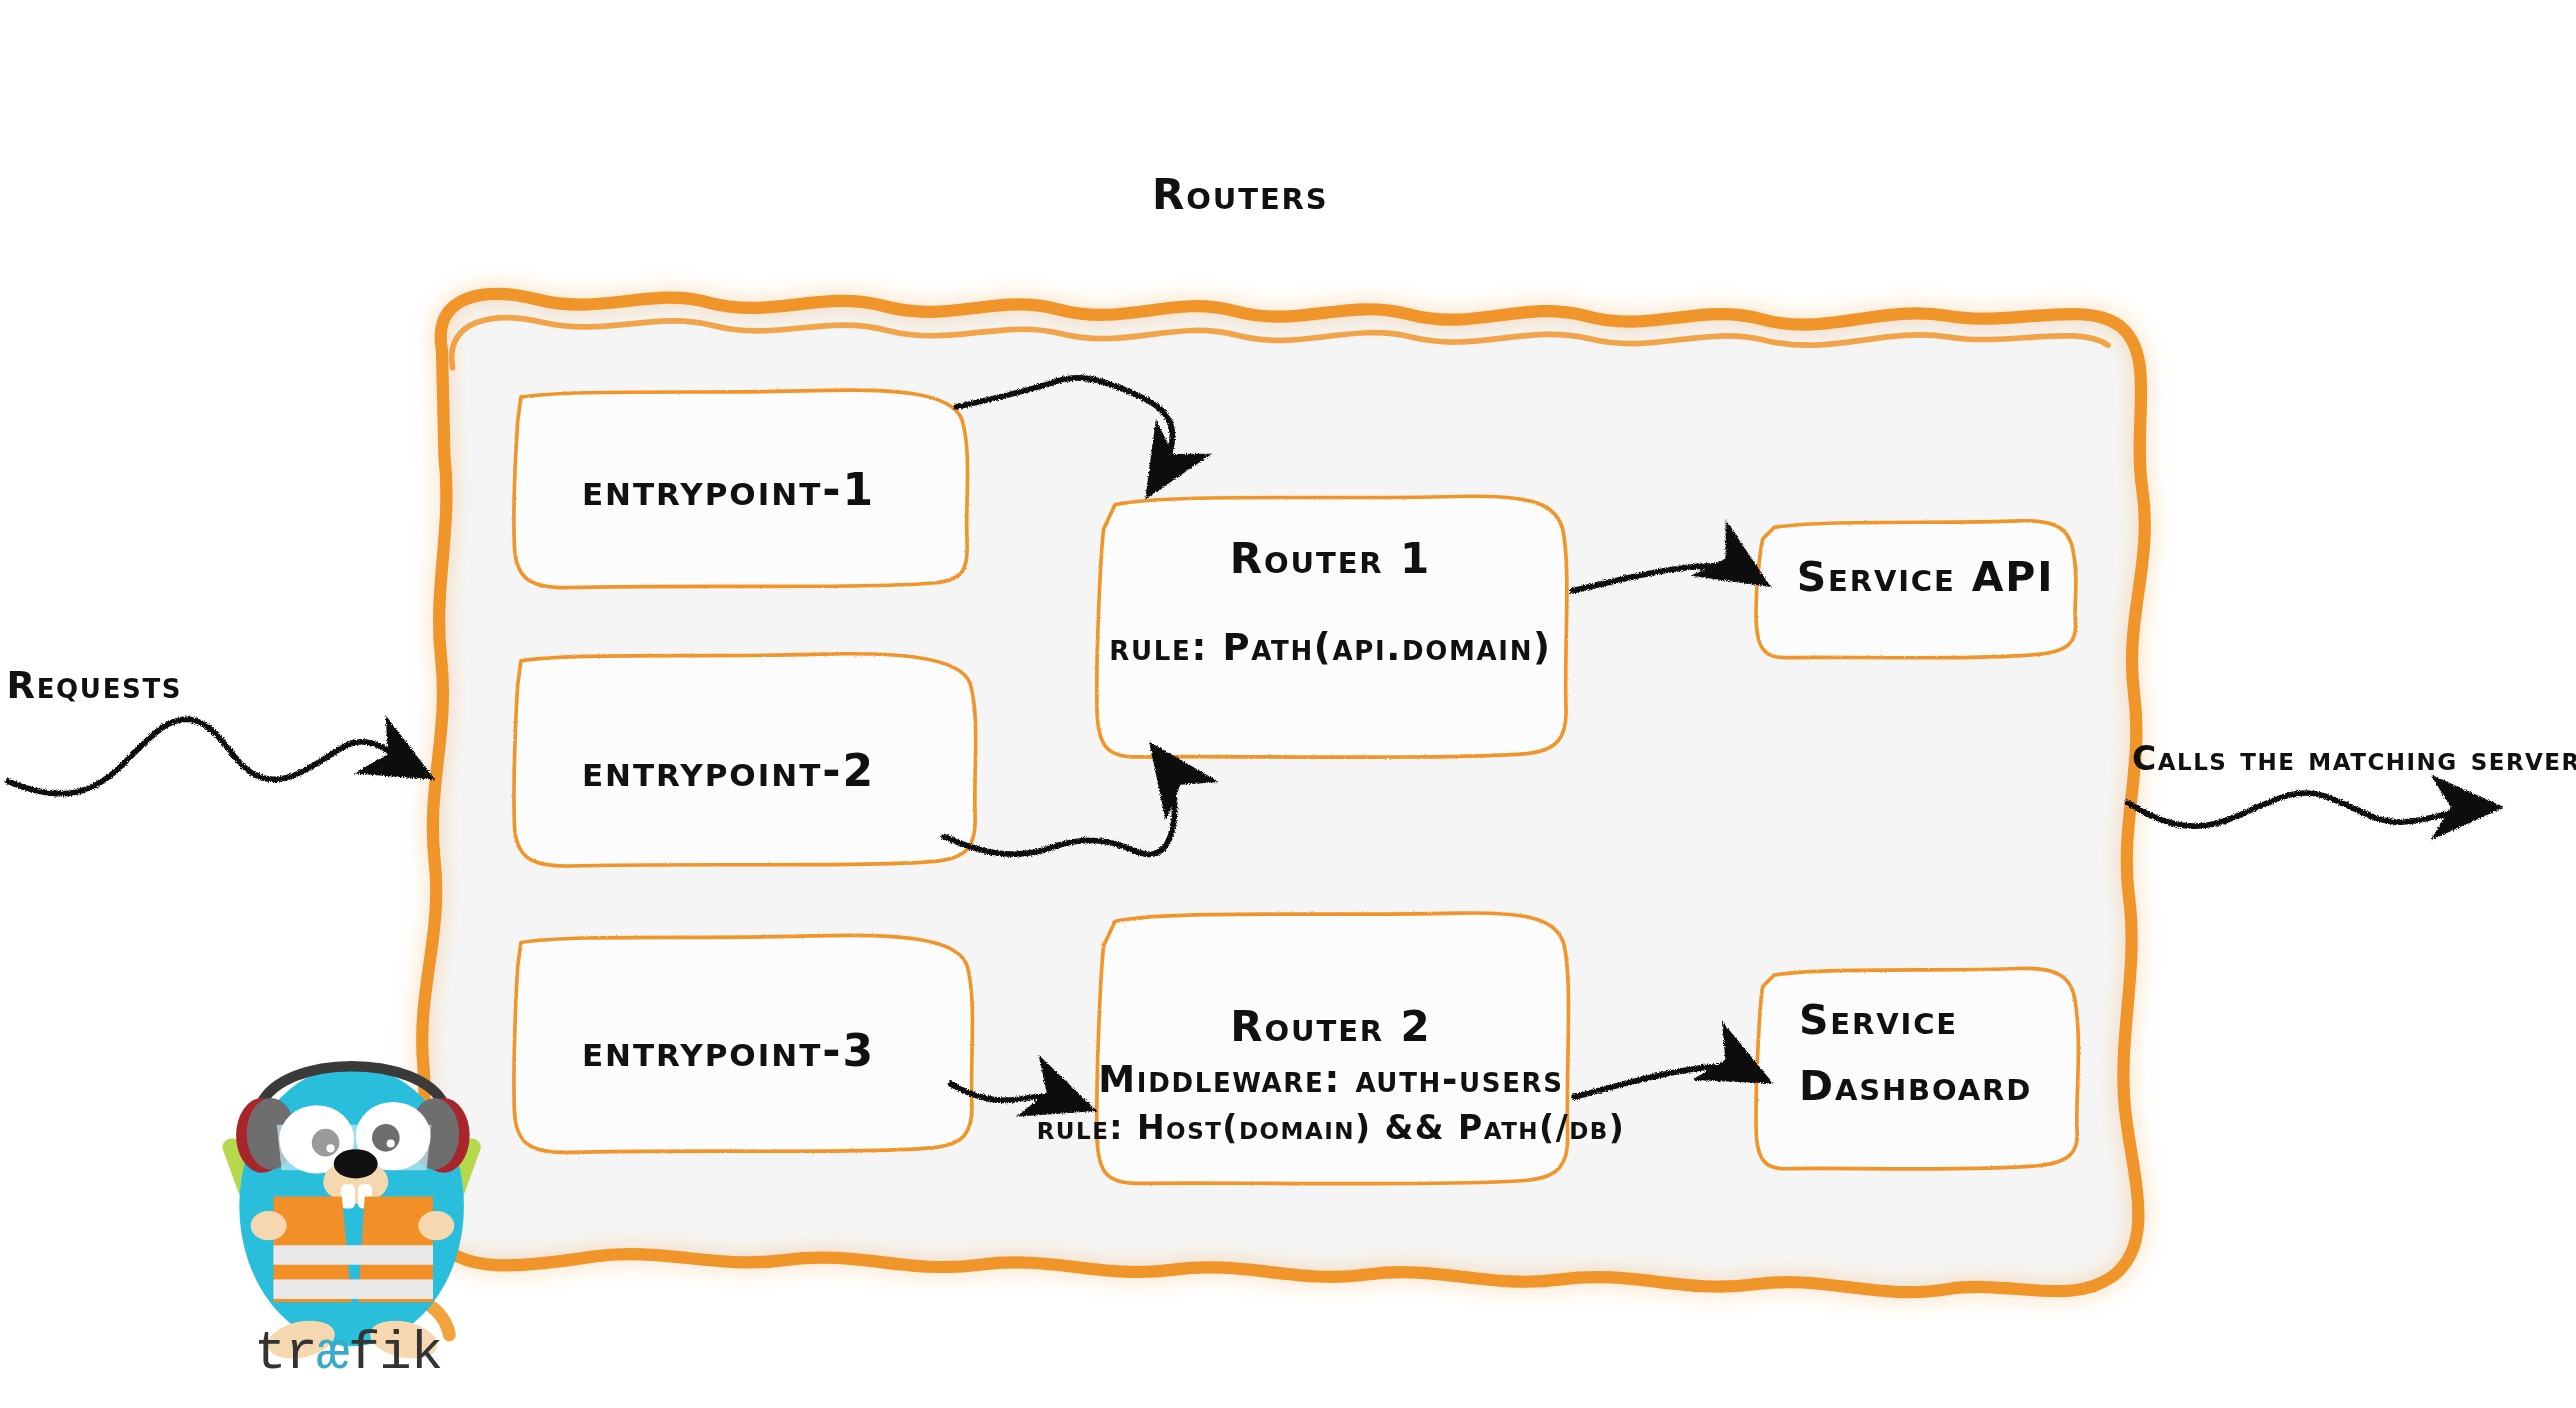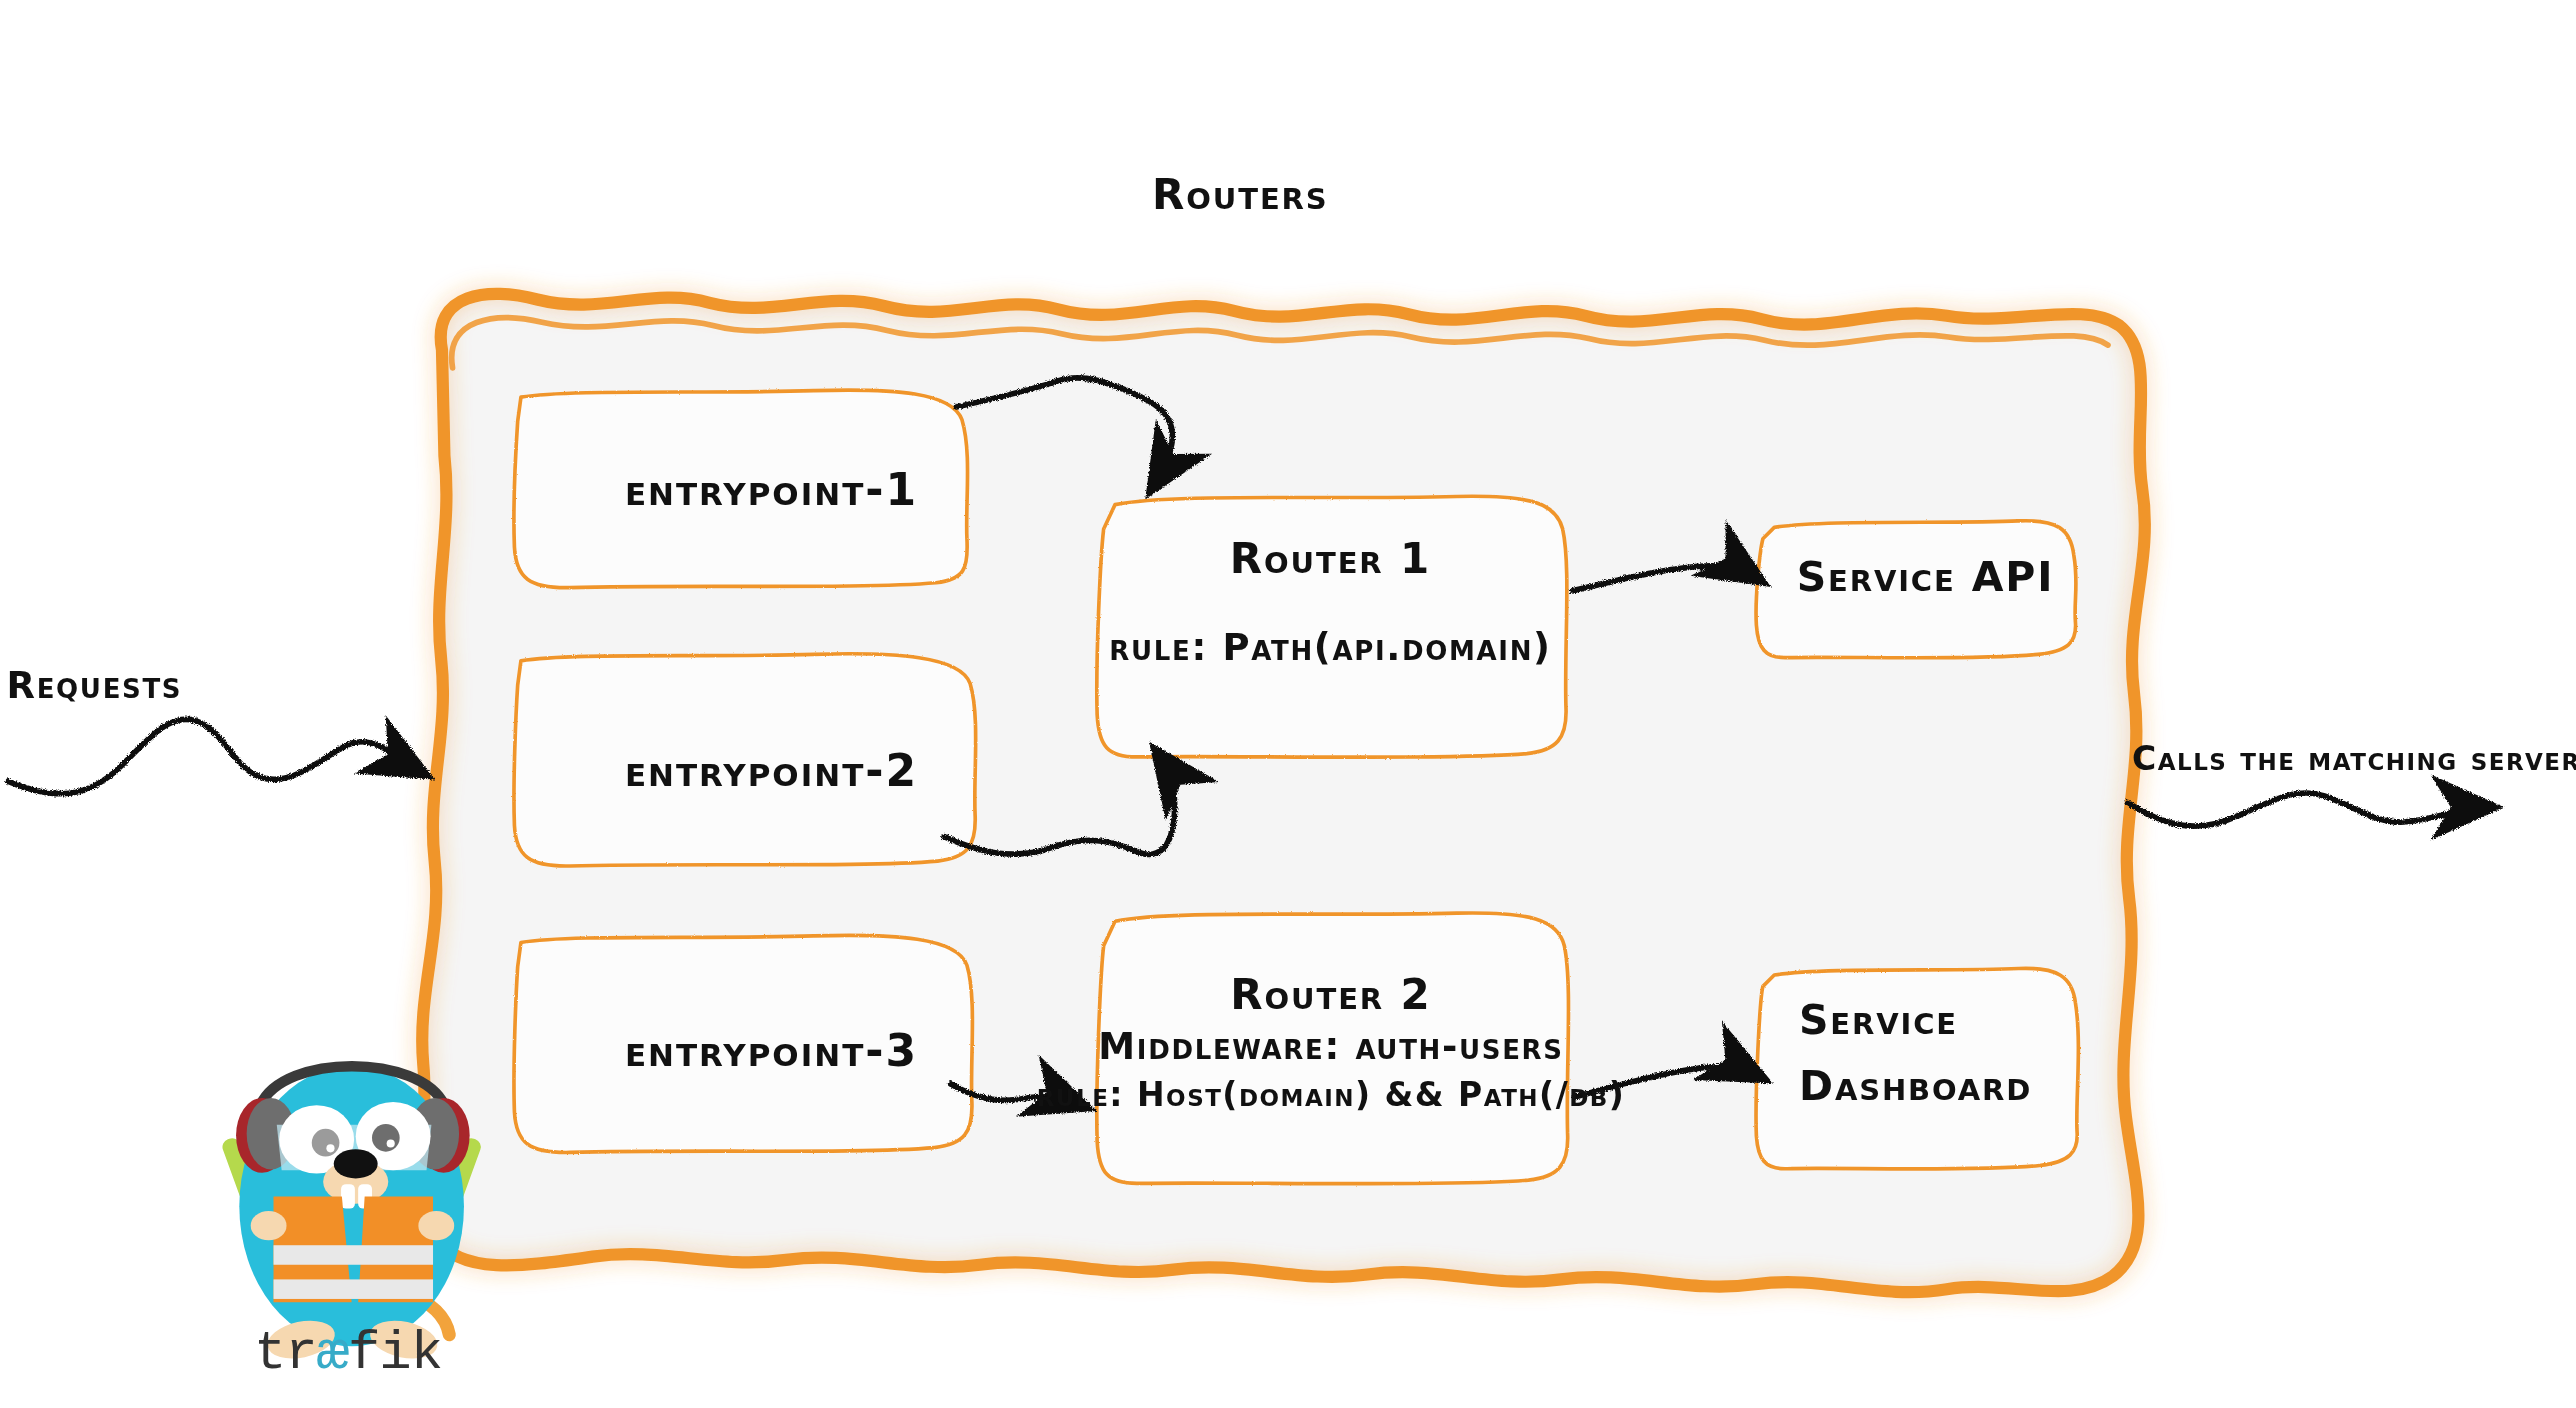--- a/index.html
+++ b/index.html
@@ -67,44 +67,44 @@
   
   #calls-label {
     left: 2132px;
     top: 742px;
     width: 505px;
     align-items: flex-start;
     font-size: 33px;
   }
 
   
-  .ep-label { font-size: 44px; letter-spacing: 0.06em; padding-left: 43px; }
+  .ep-label { font-size: 44px; letter-spacing: 0.06em; }
 
   #ep1-label { left: 513px; top: 466px; width: 431px; height: 49px; }
   #ep2-label { left: 513px; top: 747px; width: 431px; height: 49px; }
   #ep3-label { left: 513px; top: 1027px; width: 431px; height: 49px; }
 
   
   #router1-text {
     left: 1115px;
     top: 513px;
     width: 431px;
     height: 179px;
     justify-content: space-around;
   }
   #router1-text .r-title { font-size: 42px; }
   #router1-text .r-rule  { font-size: 37px; }
 
   
   #router2-text {
     left: 1099px;
-    top: 934px;
+    top: 986px;
     width: 464px;
     height: 179px;
-    justify-content: flex-end;
+    justify-content: center;
     gap: 11.4px;
   }
   #router2-text .r-title { font-size: 42px; }
   #router2-text .r-rule  { font-size: 33px; }
   #router2-text .r-mw    { font-size: 37px; }
 
   
   #svc-api-label {
     left: 1791px;
     top: 553px;

